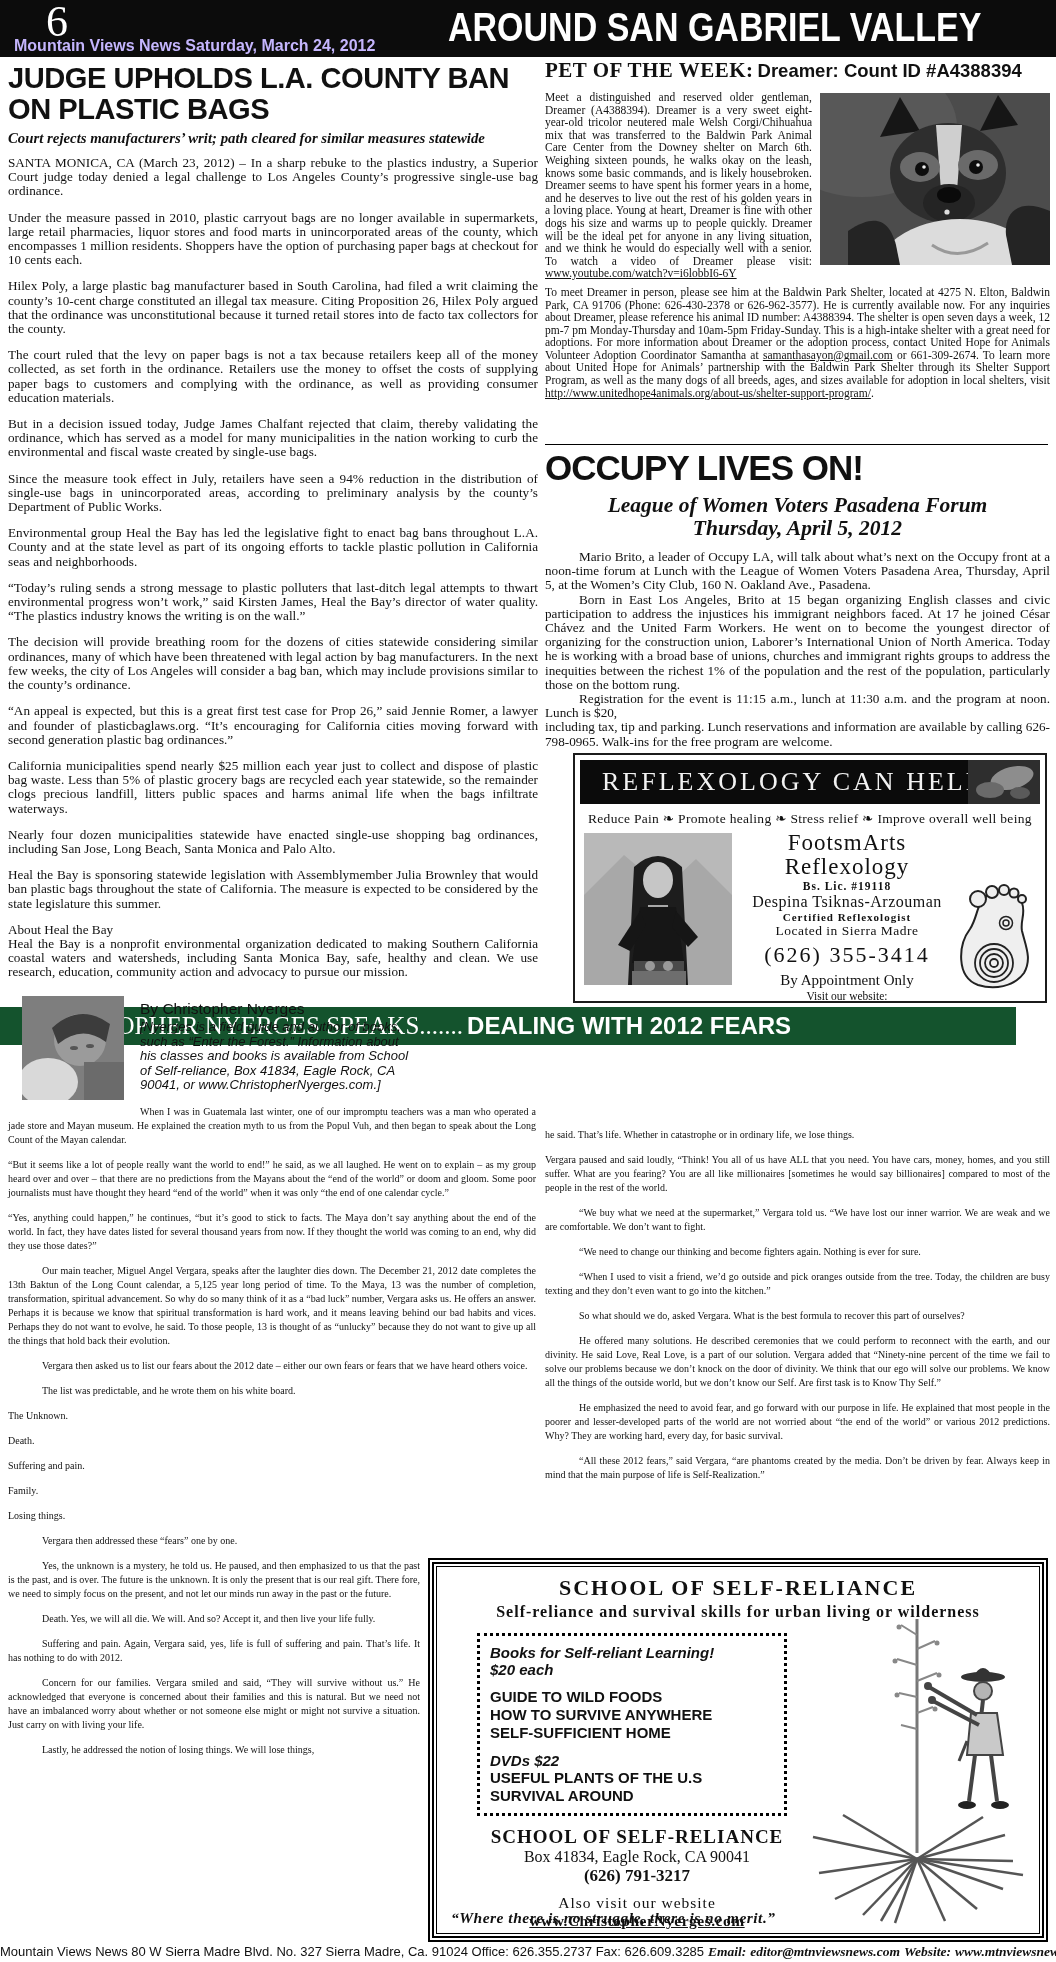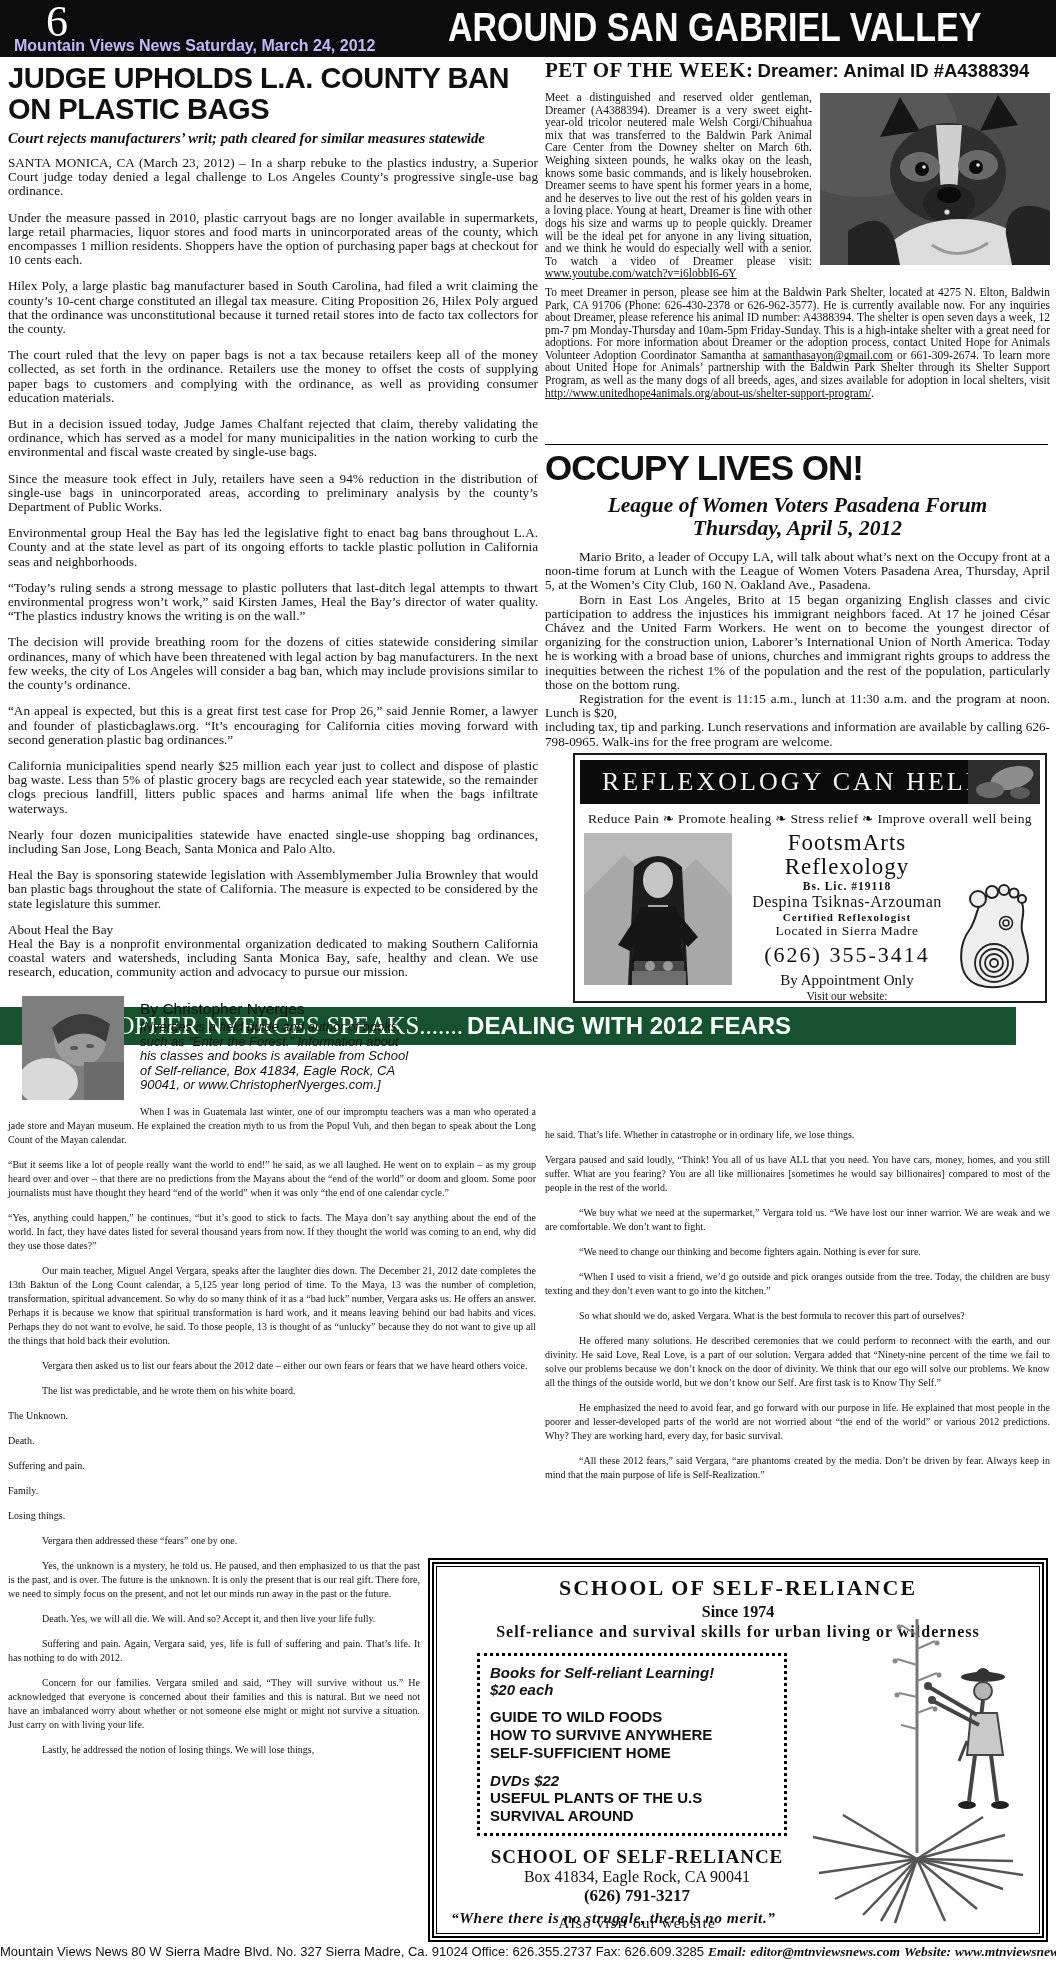--- a/index.html
+++ b/index.html
@@ -127,21 +127,21 @@
       <p>Nearly four dozen municipalities statewide have enacted single-use shopping bag ordinances, including San Jose, Long Beach, Santa Monica and Palo Alto.</p>
       <p>Heal the Bay is sponsoring statewide legislation with Assemblymember Julia Brownley that would ban plastic bags throughout the state of California. The measure is expected to be considered by the state legislature this summer.</p>
       <p class="tight">About Heal the Bay</p>
       <p>Heal the Bay is a nonprofit environmental organization dedicated to making Southern California coastal waters and watersheds, including Santa Monica Bay, safe, healthy and clean. We use research, education, community action and advocacy to pursue our mission.</p>
     </div>
   </div>
 
   <div class="abs" style="left:545px; top:58px; width:505px;">
     <div style="white-space:nowrap;">
       <span class="pet-label">PET OF THE WEEK:</span>
-      <span class="pet-title">Dreamer: Animal ID #A4388394</span>
+      <span class="pet-title">Dreamer: Count ID #A4388394</span>
     </div>
     <div class="pet-body" style="margin-top:8px;">
       <svg class="dog-photo" viewBox="0 0 230 172" width="230" height="172" xmlns="http://www.w3.org/2000/svg">
         <rect width="230" height="172" fill="#4c4c4c"></rect>
         <ellipse cx="42" cy="34" rx="95" ry="70" fill="#585858"></ellipse>
         <path d="M60 44 L80 4 L100 38 Z" fill="#161616"></path>
         <path d="M160 38 L178 2 L198 32 Z" fill="#161616"></path>
         <ellipse cx="128" cy="80" rx="58" ry="50" fill="#2e2e2e"></ellipse>
         <path d="M116 32 L142 32 L137 98 L121 98 Z" fill="#cfcfcf"></path>
         <ellipse cx="100" cy="74" rx="20" ry="15" fill="#6a6a6a"></ellipse>
@@ -279,21 +279,20 @@
     <p class="ind">He offered many solutions.  He described ceremonies that we could perform to reconnect with the earth, and our divinity.  He said Love, Real Love, is a part of our solution. Vergara added that “Ninety-nine percent of the time we fail to solve our problems because we don’t knock on the door of divinity.  We think that our ego will solve our problems.  We know all the things of the outside world, but we don’t know our Self.  Are first task is to Know Thy Self.”</p>
     <p class="ind">He emphasized the need to avoid fear, and go forward with our purpose in life.  He explained that most people in the poorer and lesser-developed parts of the world are not worried about “the end of the world” or various 2012 predictions.  Why?  They are working hard, every day, for basic survival.</p>
     <p class="ind">“All these 2012 fears,” said Vergara, “are phantoms created by the media. Don’t be driven by fear. Always keep in mind that the main purpose of life is Self-Realization.”</p>
   </div>
 
   <div class="abs school-ad">
     <div class="school-b1">
         <div class="school-b2">
           <div class="school-b3">
       <div class="school-title">SCHOOL OF SELF-RELIANCE</div>
-      <div class="school-since">Since 1974</div>
       <div class="school-tagline">Self-reliance and survival skills for urban living or wilderness</div>
       <div class="school-dotted">
         <div class="sd-h">Books for Self-reliant Learning!</div>
         <div class="sd-h">$20 each</div>
         <div class="sd-gap"></div>
         <div class="sd-i">GUIDE TO WILD FOODS</div>
         <div class="sd-i">HOW TO SURVIVE ANYWHERE</div>
         <div class="sd-i">SELF-SUFFICIENT HOME</div>
         <div class="sd-gap"></div>
         <div class="sd-h">DVDs $22</div>

